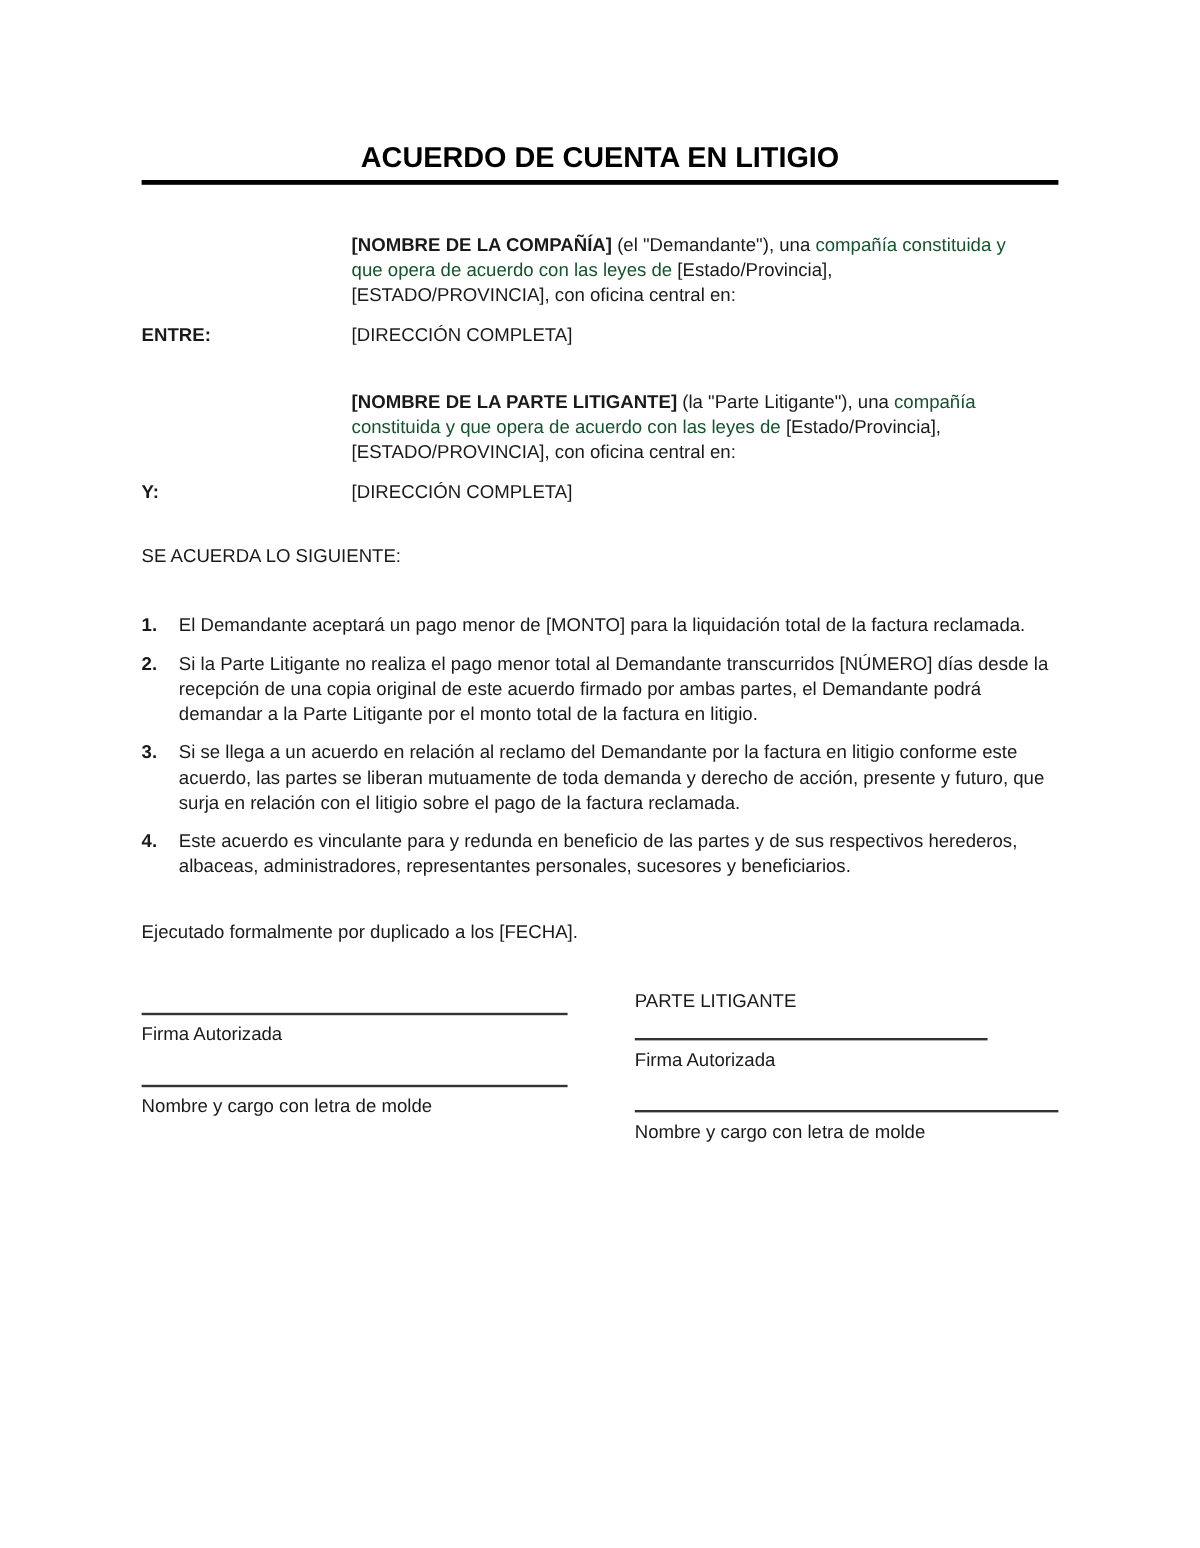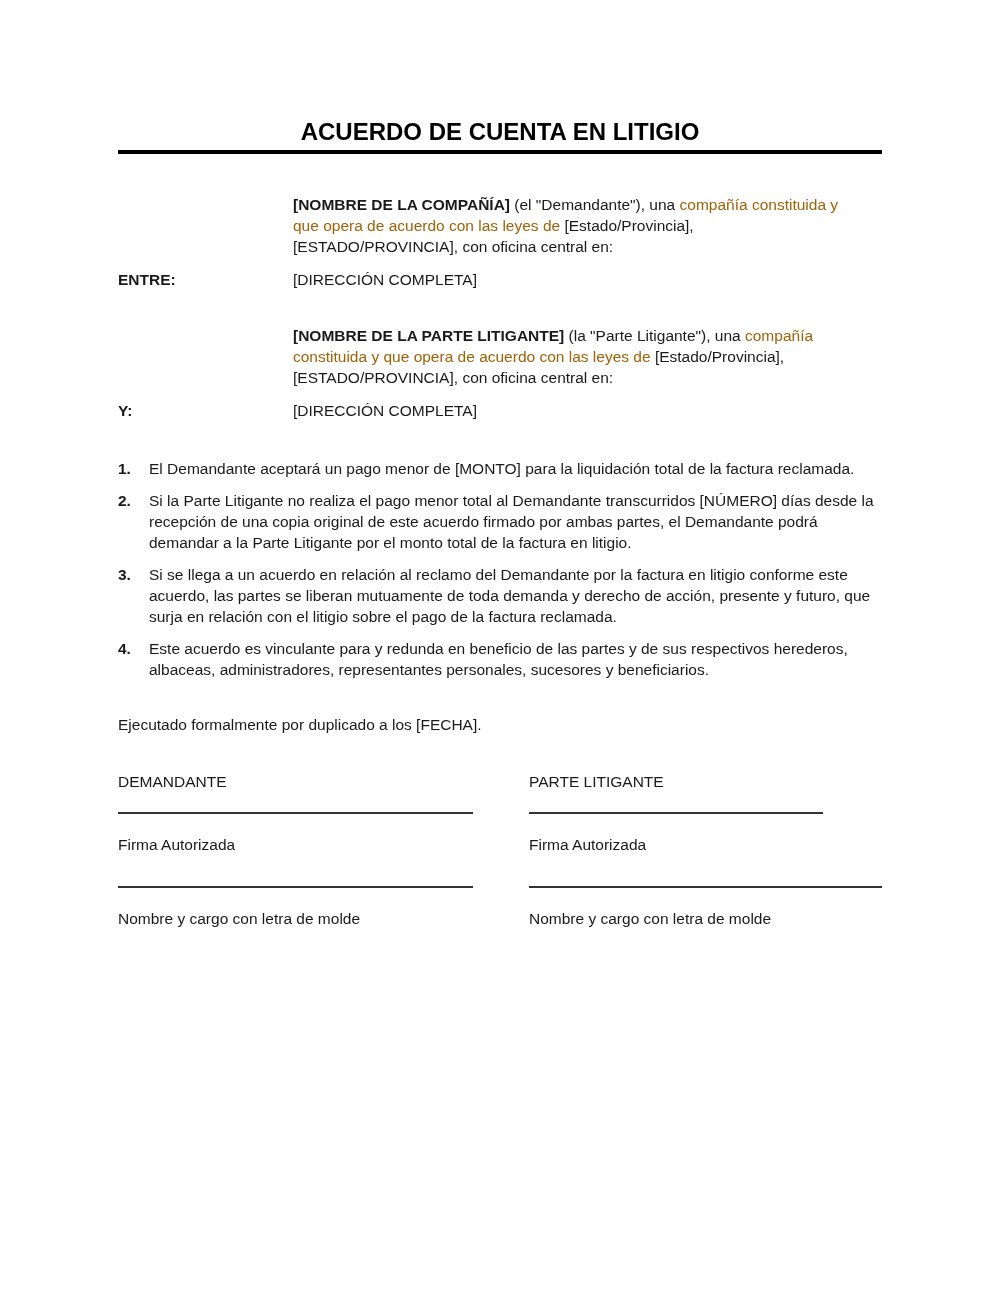--- a/index.html
+++ b/index.html
@@ -45,21 +45,21 @@
     flex: 0 0 175px;
     font-weight: bold;
   }
   .party-body {
     flex: 1 1 auto;
     max-width: 589px;
   }
   .party-body p { margin: 0; }
   .party-body .address { margin-top: 12px; }
   .bold  { font-weight: bold; }
-  .green { color: #a16207; }
+  .green { color: #14532d; }
   .whereas { margin: 34px 0 0 0; }
   .agreement-heading { margin: 32px 0 0 0; }
   .clauses { margin-top: 37px; }
   .clause {
     display: flex;
     align-items: flex-start;
   }
   .clause + .clause { margin-top: 11px; }
   .clause-num {
     flex: 0 0 31px;
@@ -73,21 +73,21 @@
     margin-top: 36px;
     display: flex;
     justify-content: space-between;
   }
   .sig-col-left  { width: 355px; }
   .sig-col-right { width: 353px; }
   .sig-party { margin: 0; }
   .sig-line {
     border-top: 2px solid #333333;
     margin-top: 20px;
-    padding-top: 20px;
+    padding-top: 6px;
   }
   .sig-line.second { margin-top: 31px; }
   .sig-col-right .sig-line.first { width: 294px; }
   .sig-label { margin: 0; }
   .footer {
     position: absolute;
     left: 118px;
     right: 118px;
     top: 1201px;
     border-top: 3px solid #000000;
@@ -119,20 +119,21 @@
 
     <div class="party-section y">
       <div class="party-label">Y:</div>
       <div class="party-body">
         <p><span class="bold">[NOMBRE DE LA PARTE LITIGANTE]</span><span> (la "Parte Litigante"), una </span><span class="green">compañía</span><br><span class="green">constituida y que opera de acuerdo con las leyes de</span><span> [Estado/Provincia],</span><br><span>[ESTADO/PROVINCIA], con oficina central en:</span></p>
         <p class="address">[DIRECCIÓN COMPLETA]</p>
       </div>
     </div>
 
 
+    <p class="agreement-heading">SE ACUERDA LO SIGUIENTE:</p>
 
     <div class="clauses">
       <div class="clause">
         <div class="clause-num">1.</div>
         <p class="clause-text">El Demandante aceptará un pago menor de [MONTO] para la liquidación total de la factura reclamada.</p>
       </div>
       <div class="clause">
         <div class="clause-num">2.</div>
         <p class="clause-text">Si la Parte Litigante no realiza el pago menor total al Demandante transcurridos [NÚMERO] días desde la recepción de una copia original de este acuerdo firmado por ambas partes, el Demandante podrá demandar a la Parte Litigante por el monto total de la factura en litigio.</p>
       </div>
@@ -143,21 +144,20 @@
       <div class="clause">
         <div class="clause-num">4.</div>
         <p class="clause-text">Este acuerdo es vinculante para y redunda en beneficio de las partes y de sus respectivos herederos, albaceas, administradores, representantes personales, sucesores y beneficiarios.</p>
       </div>
     </div>
 
     <p class="execution">Ejecutado formalmente por duplicado a los [FECHA].</p>
 
     <div class="sig-row">
       <div class="sig-col-left">
-        <p class="sig-party">DEMANDANTE</p>
         <div class="sig-line first">
           <p class="sig-label">Firma Autorizada</p>
         </div>
         <div class="sig-line second">
           <p class="sig-label">Nombre y cargo con letra de molde</p>
         </div>
       </div>
       <div class="sig-col-right">
         <p class="sig-party">PARTE LITIGANTE</p>
         <div class="sig-line first">

